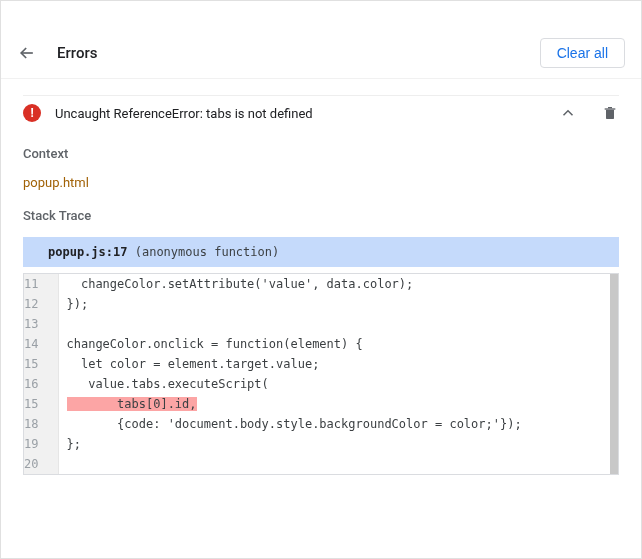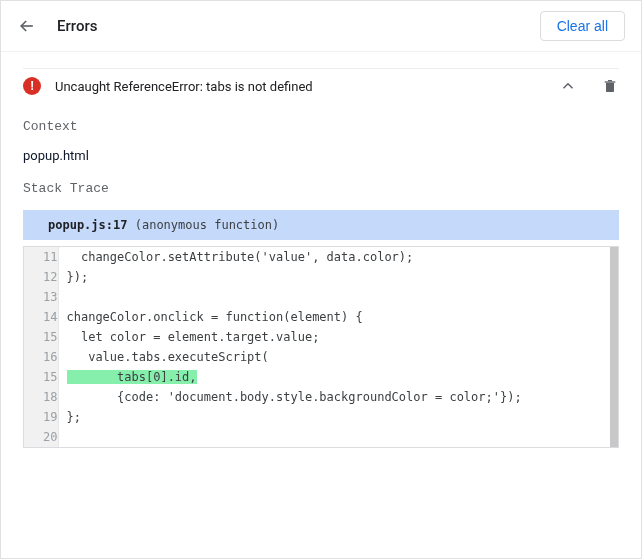--- a/index.html
+++ b/index.html
@@ -12,20 +12,21 @@
     height: 559px;
     overflow: hidden;
     border: 1px solid #e0e0e0;
   }
   .header {
     display: flex;
     align-items: center;
     justify-content: space-between;
     padding: 10px 16px 10px 16px;
     border-bottom: 1px solid #f1f1f1;
+    margin-top: 27px;
   }
   .header-left { display: flex; align-items: center; gap: 20px; }
   .back-icon { width:20px; height:20px; cursor:pointer; color:#5f6368; display:flex; align-items:center; justify-content:center; }
   .back-icon svg { width:20px; height:20px; }
   .title { font-size:15px; font-weight:500; color:#202124; }
   .clear-btn {
     border:1px solid #dadce0;
     background:#fff;
     color:#1a73e8;
     font-size:14px;
@@ -48,49 +49,49 @@
     background:#d93025; color:#fff; display:flex;
     align-items:center; justify-content:center;
     font-weight:700; font-size:12px;
   }
   .error-msg { font-size:13px; color:#202124; }
   .error-right { display:flex; align-items:center; gap:24px; }
   .chev { width:18px; height:18px; color:#5f6368; display:flex; align-items:center; justify-content:center; cursor:pointer;}
   .chev svg { width:18px; height:18px; }
   .trash { width:18px; height:18px; color:#5f6368; cursor:pointer; display:flex; align-items:center; justify-content:center;}
   .trash svg { width:16px; height:16px; }
-  .section-label { font-size:13px; font-weight:500; color:#5f6368; margin-top:10px; margin-bottom:14px;font-family:Liberation Mono, monospace; }
-  .context-val { font-size:13px; color:#0f172a; margin-bottom:18px; }
+  .section-label { font-size:13px; font-weight:500; color:#5f6368; margin-top:10px; margin-bottom:14px; }
+  .context-val { font-size:13px; color:#a16207; margin-bottom:18px; }
   .stack-header {
     background:#c5dafb;
     color:#202124;
     font-family: Menlo, Consolas, monospace;
     font-size:12px;
     padding:8px 25px;
     margin-top:6px;
   }
   .stack-header .loc { color:#202124; font-weight:600; }
   .stack-header .fn { color:#3c4043; }
   .code-wrap {
     border:1px solid #dadce0;
     margin-top:6px;
     position:relative;
   }
   .code-table { width:100%; border-collapse:collapse; font-family: Menlo, Consolas, monospace; font-size:12px; }
   .code-table td { vertical-align:top; }
   .gutter {
-    width:34px; text-align:right;
+    width:34px; text-align:left;
     background:#f1f1f1; color:#9aa0a6;
     border-right:1px solid #e6e6e6;
     padding:3px 0;
     user-select:none;
     margin-top:6px;
   }
   .codecell { padding:3px 8px; white-space:pre; color:#3c4043; }
-  .hl { background:#86efac; }
+  .hl { background:#fca5a5; }
   .scroll-strip {
     position:absolute; right:0; top:0; bottom:0; width:8px;
     background:#c8c8c8;
   }
   .dev-btn {
     margin-top:18px;
     background:#1a73e8; color:#fff;
     border:none; border-radius:4px;
     font-size:14px; font-weight:500;
     padding:9px 18px; cursor:pointer;

